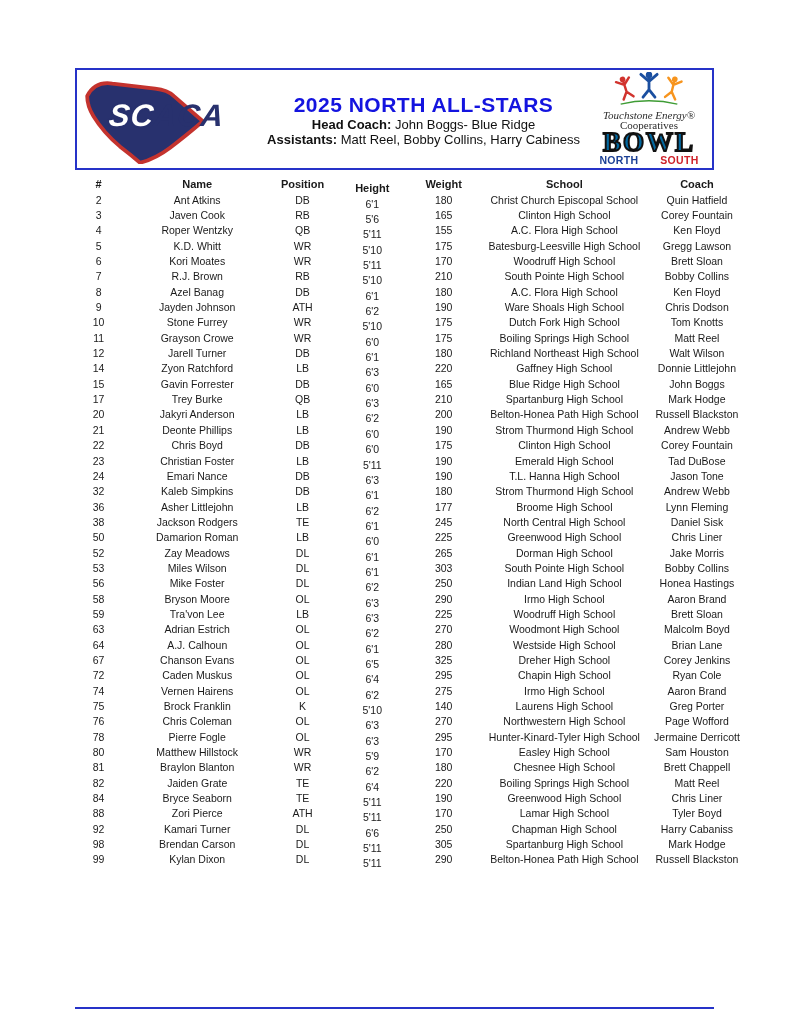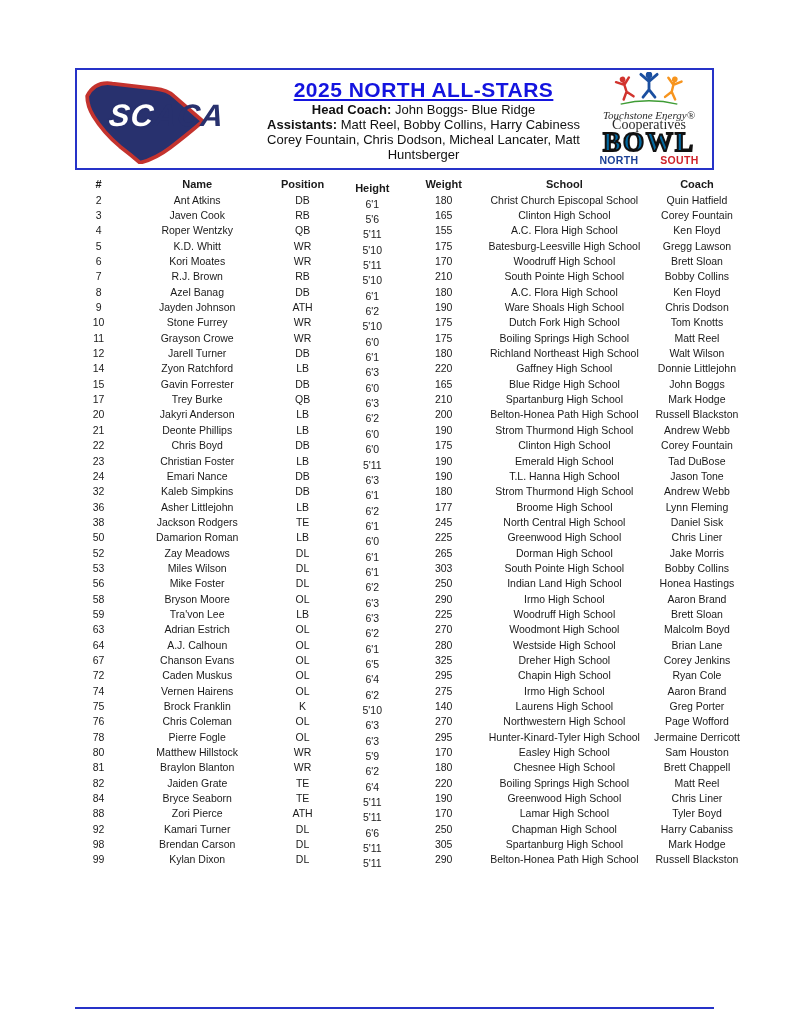--- a/index.html
+++ b/index.html
@@ -17,28 +17,28 @@
   .scaca-word{
     position:absolute;left:32px;top:26px;font-style:italic;font-weight:900;
     font-size:31px;letter-spacing:1px;white-space:nowrap;
     font-family:"Liberation Sans", sans-serif;transform:skewX(-6deg);
   }
   .scaca-word .w1{color:#ffffff;text-shadow:0 0 2px rgba(40,49,110,.55);}
   .scaca-word .w2{color:#28316E;}
   .header-center{flex:1;text-align:center;padding-top:2px;}
   .title{
     color:#1414DF;font-weight:bold;font-size:21px;letter-spacing:.5px;
-    white-space:nowrap;text-decoration:underline;
+    white-space:nowrap;
   }
   .coach-line{font-size:13px;line-height:15px;color:#111;}
   .coach-line b{font-weight:bold;}
   
   .bowl-logo{flex:0 0 118px;width:118px;text-align:center;padding-right:4px;}
   .bowl-brand1{font-family:"Liberation Serif", serif;font-size:11px;color:#2b2b2b;line-height:10px;font-style:italic;}
-  .bowl-brand2{font-family:"Liberation Serif", serif;font-size:14px;color:#2b2b2b;line-height:10px;margin-bottom:1px;}
+  .bowl-brand2{font-family:"Liberation Serif", serif;font-size:11px;color:#2b2b2b;line-height:10px;margin-bottom:1px;}
   .bowl-word{
     font-size:27px;font-weight:900;letter-spacing:2px;line-height:22px;
     color:#0369a1;-webkit-text-stroke:2px #111;font-family:Liberation Serif, serif;
   }
   .ns-row{display:flex;align-items:center;justify-content:center;gap:11px;margin-top:1px;}
   .ns-dash{width:8px;border-top:2px dashed #3F9C35;height:0;}
   .ns-north{color:#1B3F94;font-weight:900;font-size:10.5px;letter-spacing:.3px;}
   .ns-south{color:#CE2029;font-weight:900;font-size:10.5px;letter-spacing:.3px;}
   
   .roster{position:absolute;left:68px;top:176px;width:680px;}
@@ -65,21 +65,20 @@
   <div class="header-center">
     <div class="title">2025 NORTH ALL-STARS</div>
     <div class="coach-line">
       <b>Head Coach:</b>
       <span>John Boggs- Blue Ridge</span>
     </div>
     <div class="coach-line">
       <b>Assistants:</b>
       <span>Matt Reel, Bobby Collins, Harry Cabiness</span>
     </div>
-    <div class="coach-line">Corey Fountain, Chris Dodson, Micheal Lancater, Matt Huntsberger</div>
   </div>
 
   <div class="bowl-logo">
     <svg width="84" height="34" viewBox="0 0 84 36">
       <g transform="translate(17,17) rotate(-18)" stroke="#D1332E" fill="#D1332E" stroke-linecap="round">
         <circle cx="0" cy="-9.5" r="3" stroke="none"></circle>
         <path d="M0,-6 L0,4 M0,-3.5 L-7.5,-9 M0,-3.5 L7,-9.5 M0,4 L-5.5,11 M0,4 L5.5,11" stroke-width="2.6" fill="none"></path>
       </g>
       <g transform="translate(42,14) scale(1.15)" stroke="#1B4FA0" fill="#1B4FA0" stroke-linecap="round">
         <circle cx="0" cy="-9.5" r="3" stroke="none"></circle>

